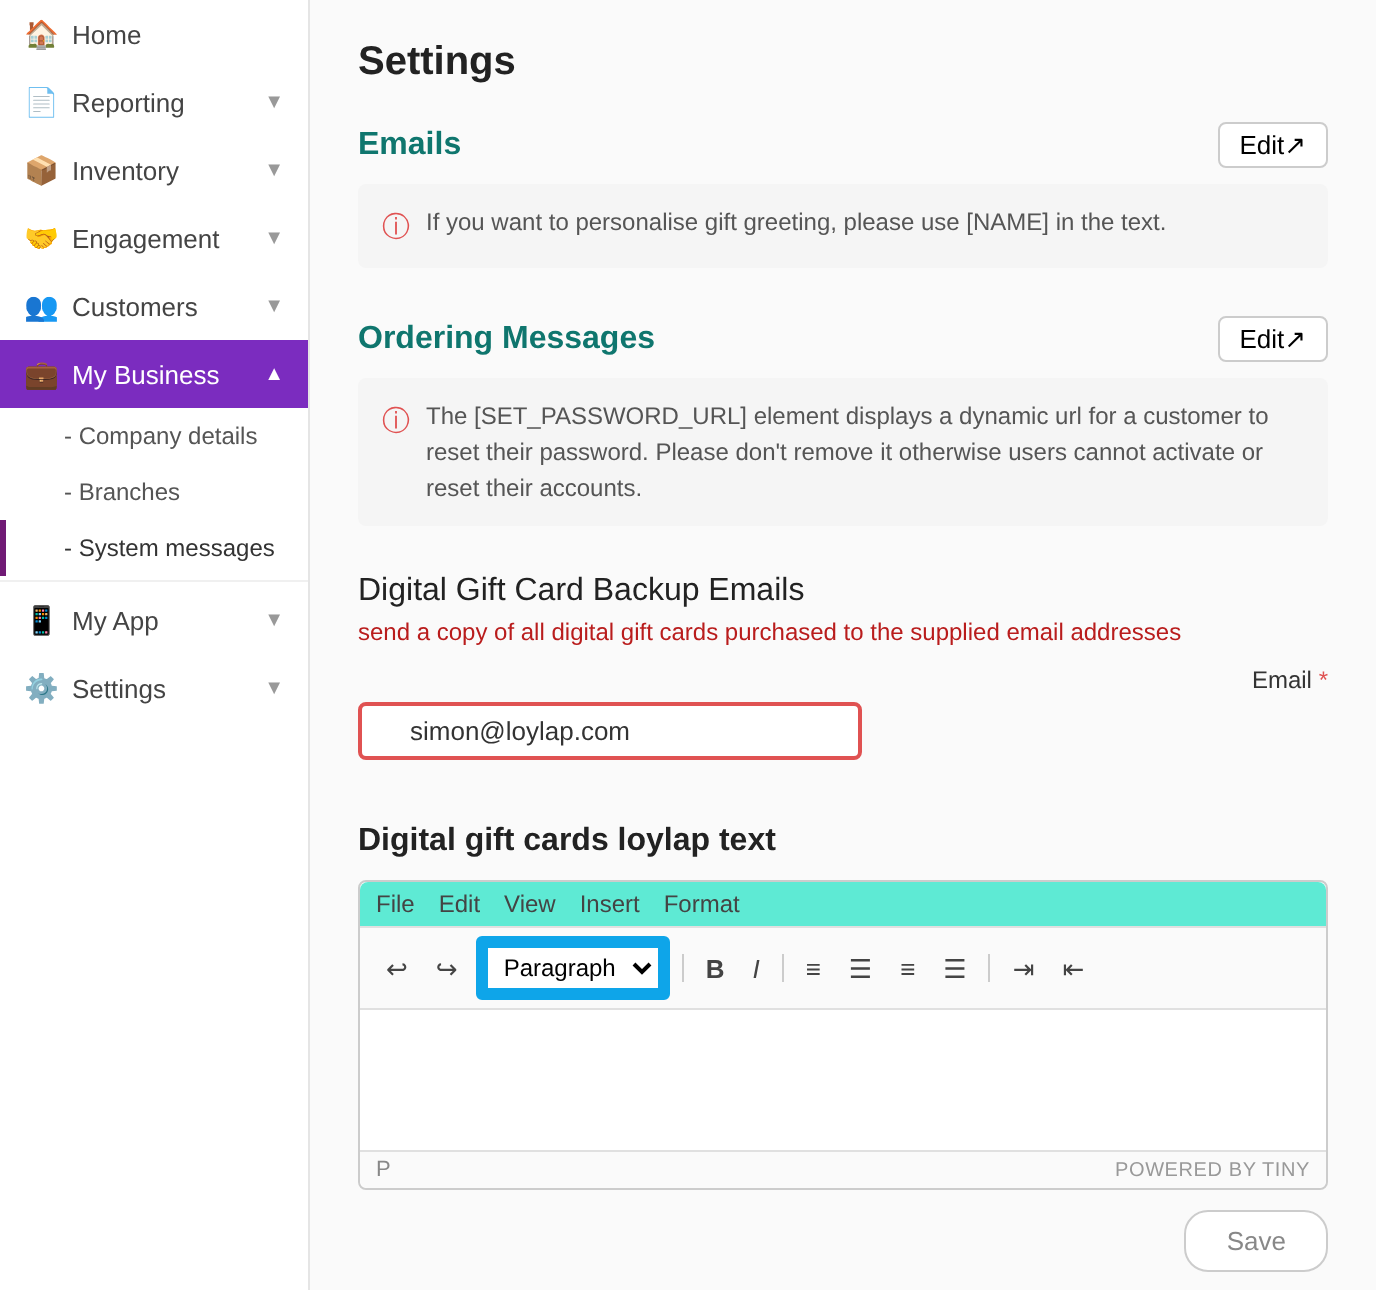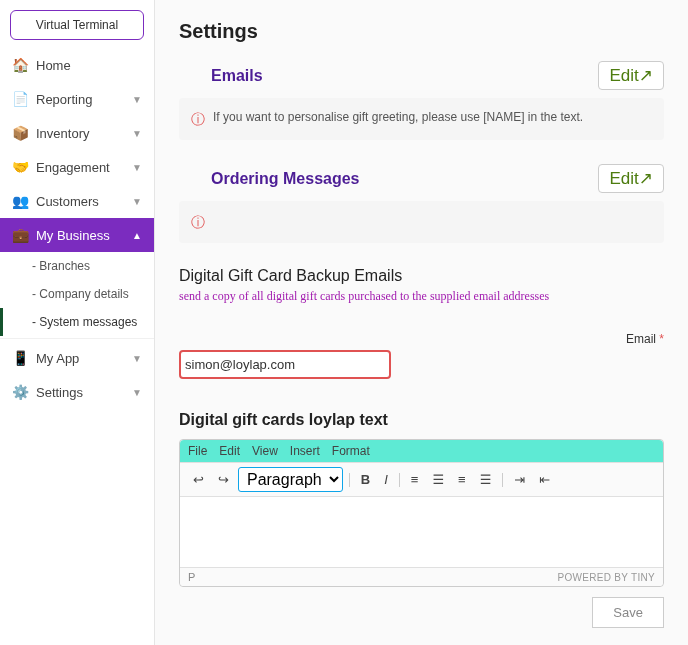--- a/index.html
+++ b/index.html
@@ -9,71 +9,70 @@
     .sidebar { width: 155px; background: #fff; border-right: 1px solid #e5e5e5; display: flex; flex-direction: column; height: 100%; overflow-y: auto; }
     .sidebar-top-btn { margin: 10px 10px 8px; background: #fff; border: 1.5px solid #7b2cbf; border-radius: 6px; padding: 7px 10px; font-size: 12px; font-weight: 500; color: #333; cursor: pointer; text-align: center; }
     .sidebar-item { display: flex; align-items: center; justify-content: space-between; padding: 9px 12px; cursor: pointer; font-size: 13px; color: #444; }
     .sidebar-item.active { background: #7b2cbf; color: #fff; }
     .sidebar-item .item-left { display: flex; align-items: center; gap: 8px; }
     .sidebar-item .icon { font-size: 14px; width: 16px; text-align: center; }
     .sidebar-item .chevron { font-size: 10px; color: #999; }
     .sidebar-item.active .chevron { color: #fff; }
     .sidebar-sub { background: #fff; }
     .sidebar-sub-item { padding: 7px 12px 7px 32px; font-size: 12px; color: #555; cursor: pointer; display: flex; align-items: center; }
-    .sidebar-sub-item.active-sub { border-left: 3px solid #14532d; padding-left: 29px; color: #333; font-weight: 500; }
+    .sidebar-sub-item.active-sub { border-left: 3px solid #701a75; padding-left: 29px; color: #333; font-weight: 500; }
     .sidebar-divider { height: 1px; background: #f0f0f0; margin: 2px 0; }
 
     
     .main { flex: 1; overflow-y: auto; padding: 20px 24px; background: #fafafa; }
     .page-title { font-size: 20px; font-weight: 600; color: #222; margin-bottom: 18px; }
 
     
     .section { margin-bottom: 24px; }
     .section-header { display: flex; align-items: center; justify-content: space-between; margin-bottom: 8px; }
-    .section-title { font-size: 16px; font-weight: 600; color: #4c1d95; margin-left: 32px; }
-    .edit-btn { border: 1px solid #ccc; background: #fff; border-radius: 4px; padding: 3px 10px; font-size: 17px; cursor: pointer; color: #4d7c0f; display: flex; align-items: center; gap: 3px; }
+    .section-title { font-size: 16px; font-weight: 600; color: #0f766e; }
+    .edit-btn { border: 1px solid #ccc; background: #fff; border-radius: 4px; padding: 3px 10px; font-size: 13px; cursor: pointer; color: #000000; display: flex; align-items: center; gap: 3px; }
     .info-box { background: #f5f5f5; border-radius: 4px; padding: 10px 12px; display: flex; align-items: flex-start; gap: 8px; font-size: 12px; color: #555; line-height: 1.5; }
     .info-icon { color: #e05252; font-size: 14px; margin-top: 1px; flex-shrink: 0; }
 
     
     .dgc-title { font-size: 16px; font-weight: 400; color: #222; margin-bottom: 4px; }
-    .dgc-subtitle { font-size: 12px; color: #a21caf; margin-bottom: 28px; font-family: Liberation Serif, serif; }
+    .dgc-subtitle { font-size: 12px; color: #b91c1c; margin-bottom: 10px; }
     .field-label { font-size: 12px; font-weight: 400; color: #333; margin-bottom: 4px; text-align: right; }
     .field-label .required { color: #e05252; }
-    .email-input-wrapper { border: 2px solid #e05252; border-radius: 4px; padding: 5px 4px; display: inline-flex; align-items: center; background: #fff; margin-bottom: 8px; }
+    .email-input-wrapper { border: 2px solid #e05252; border-radius: 4px; padding: 5px 24px; display: inline-flex; align-items: center; background: #fff; margin-bottom: 8px; }
     .email-input-wrapper input { border: none; outline: none; font-size: 13px; color: #333; background: transparent; width: 200px; }
 
     
     .editor-section { margin-top: 16px; }
     .editor-title { font-size: 16px; font-weight: 700; color: #222; margin-bottom: 10px; }
     .editor-box { border: 1px solid #ccc; border-radius: 4px; background: #fff; }
     .editor-toolbar-top { display: flex; align-items: center; border-bottom: 1px solid #e0e0e0; padding: 4px 8px; gap: 12px; background: #5eead4; border-radius: 4px 4px 0 0; }
     .editor-toolbar-top span { font-size: 12px; color: #444; cursor: pointer; }
     .editor-toolbar-row { display: flex; align-items: center; border-bottom: 1px solid #e0e0e0; padding: 4px 8px; gap: 4px; background: #fafafa; flex-wrap: wrap; }
     .toolbar-btn { background: none; border: none; cursor: pointer; padding: 3px 5px; font-size: 13px; color: #444; border-radius: 3px; }
     .toolbar-bold { font-weight: 700; }
     .toolbar-italic { font-style: italic; }
-    .toolbar-select { font-size: 16px; border: 1px solid #0ea5e9; border-radius: 3px; padding: 2px 4px; background: #fff; cursor: pointer; text-align: center; }
+    .toolbar-select { font-size: 12px; border: 6px solid #0ea5e9; border-radius: 3px; padding: 2px 4px; background: #fff; cursor: pointer; }
     .editor-body { height: 70px; padding: 8px; }
     .editor-footer { display: flex; justify-content: space-between; align-items: center; padding: 3px 8px; border-top: 1px solid #e0e0e0; background: #fafafa; border-radius: 0 0 4px 4px; }
     .editor-footer-left { font-size: 11px; color: #888; }
     .editor-footer-right { font-size: 10px; color: #999; letter-spacing: 0.3px; }
 
     
     .save-row { display: flex; justify-content: flex-end; margin-top: 10px; }
-    .save-btn { background: #fff; border: 1px solid #ccc; border-radius: 0; padding: 7px 20px; font-size: 13px; color: #888; cursor: pointer; }
+    .save-btn { background: #fff; border: 1px solid #ccc; border-radius: 12px; padding: 7px 20px; font-size: 13px; color: #888; cursor: pointer; }
 
     
     .toolbar-sep { width: 1px; height: 14px; background: #ccc; margin: 0 2px; }
   </style>
 </head>
 <body>
 
 <div class="sidebar">
-  <button class="sidebar-top-btn">Virtual Terminal</button>
 
   <div class="sidebar-item">
     <div class="item-left">
       <span class="icon">🏠</span>
       <span>Home</span>
     </div>
   </div>
 
   <div class="sidebar-item">
     <div class="item-left">
@@ -110,24 +109,24 @@
   <div class="sidebar-item active">
     <div class="item-left">
       <span class="icon">💼</span>
       <span>My Business</span>
     </div>
     <span class="chevron">▲</span>
   </div>
 
   <div class="sidebar-sub">
     <div class="sidebar-sub-item">
+      <span>- Company details</span>
+    </div>
+    <div class="sidebar-sub-item">
       <span>- Branches</span>
-    </div>
-    <div class="sidebar-sub-item">
-      <span>- Company details</span>
     </div>
     <div class="sidebar-sub-item active-sub">
       <span>- System messages</span>
     </div>
   </div>
 
   <div class="sidebar-divider"></div>
 
   <div class="sidebar-item">
     <div class="item-left">
@@ -160,20 +159,21 @@
     </div>
   </div>
 
   <div class="section">
     <div class="section-header">
       <div class="section-title">Ordering Messages</div>
       <button class="edit-btn">Edit↗</button>
     </div>
     <div class="info-box">
       <span class="info-icon">ⓘ</span>
+      <span>The [SET_PASSWORD_URL] element displays a dynamic url for a customer to reset their password. Please don't remove it otherwise users cannot activate or reset their accounts.</span>
     </div>
   </div>
 
   <div class="section">
     <div class="dgc-title">Digital Gift Card Backup Emails</div>
     <div class="dgc-subtitle">send a copy of all digital gift cards purchased to the supplied email addresses</div>
     <div class="field-label">
       <span>Email</span>
       <span class="required">*</span>
     </div>

